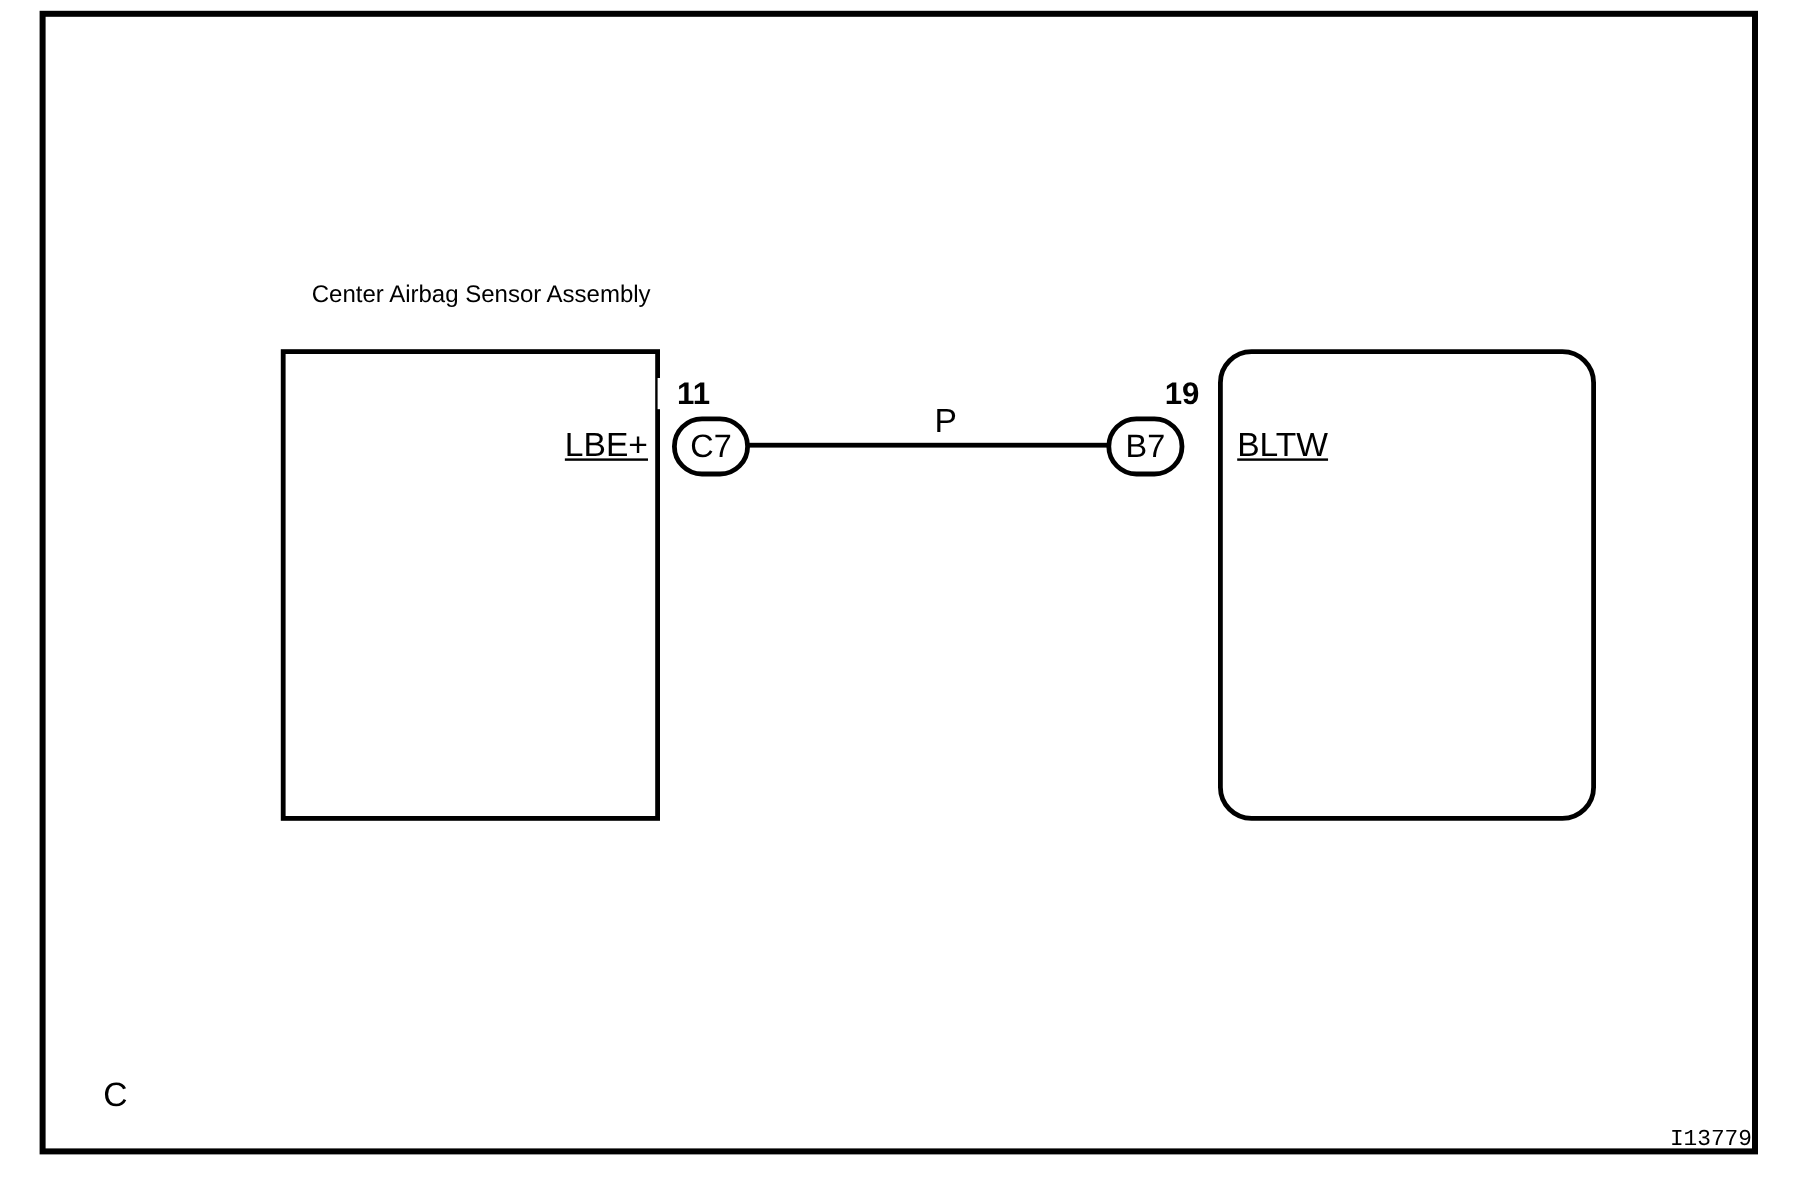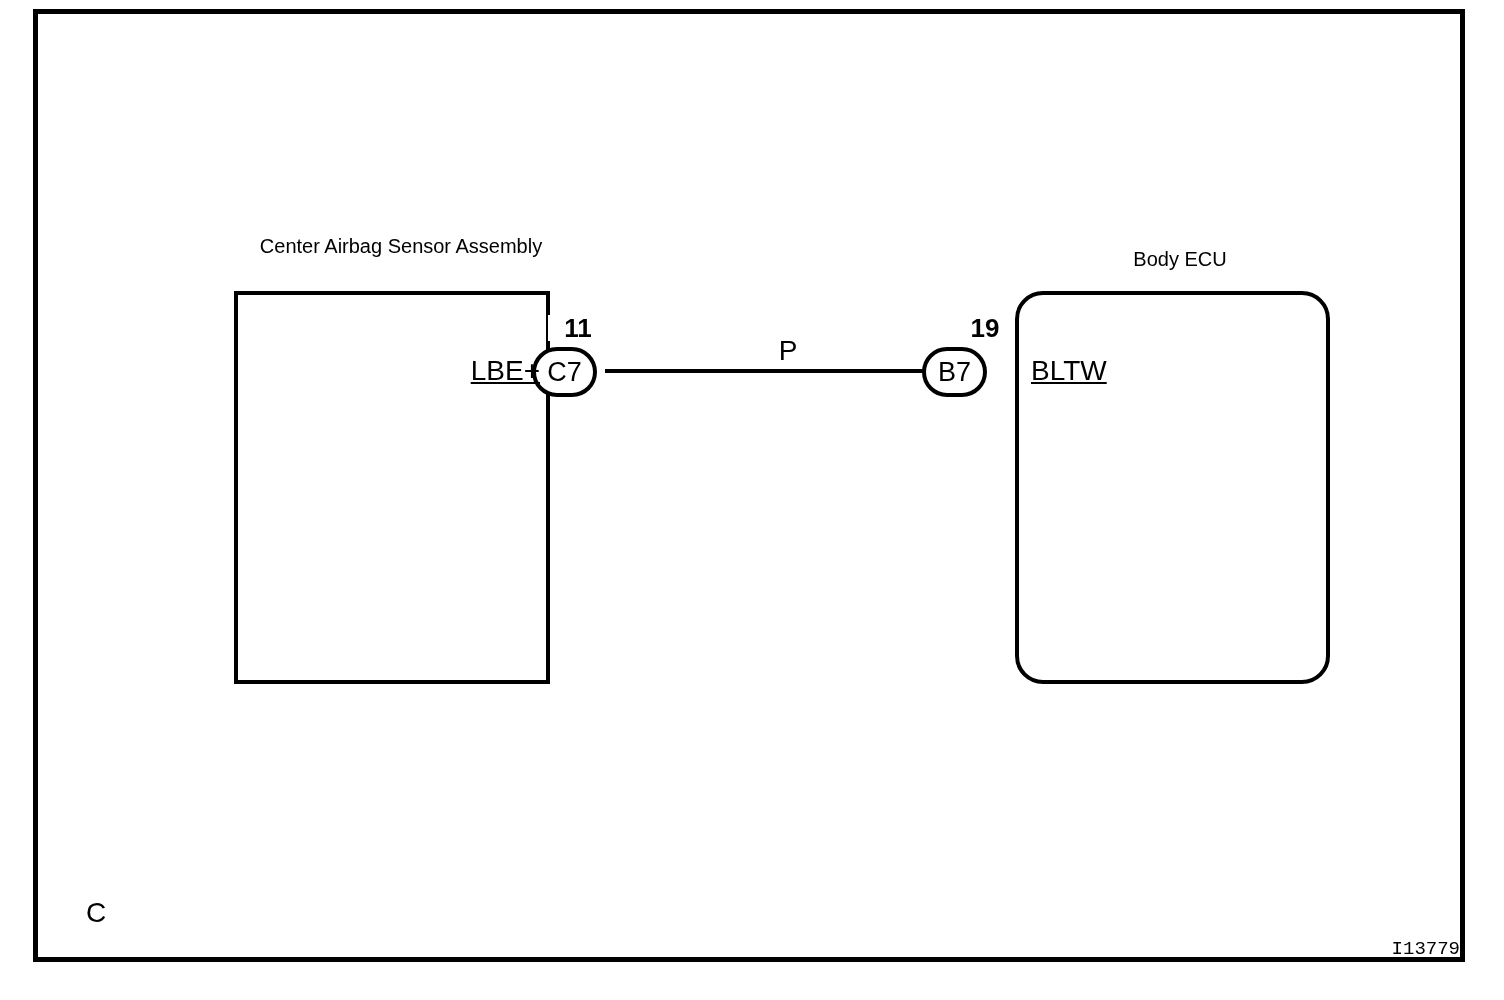--- a/index.html
+++ b/index.html
@@ -66,21 +66,21 @@
     border:4px solid var(--line);
     border-radius:25px;
     box-sizing:border-box;
     background:var(--bg);
     display:flex;
     align-items:center;
     justify-content:center;
     font-size:27px;
     z-index:3;
   }
-  .oval-left{ left:532px; }
+  .oval-left{ left:560px; }
   .oval-right{ left:922px; }
   .pin-number{
     position:absolute;
     top:315px;
     width:60px;
     text-align:center;
     font-size:26px;
     line-height:26px;
     background:var(--bg);
     z-index:2;
@@ -117,21 +117,20 @@
 </style>
 </head>
 <body>
 
 <div class="canvas">
 
   <div class="outer-border"></div>
 
   <div class="component-title title-left">Center Airbag Sensor Assembly</div>
 
-  <div class="component-title title-right">Body ECU</div>
 
   <div class="component-box box-left"></div>
 
   <div class="component-box box-right"></div>
 
   <div class="wire"></div>
 
   <div class="wire-label">P</div>
 
   <div class="pin-number pin-number-left">11</div>

